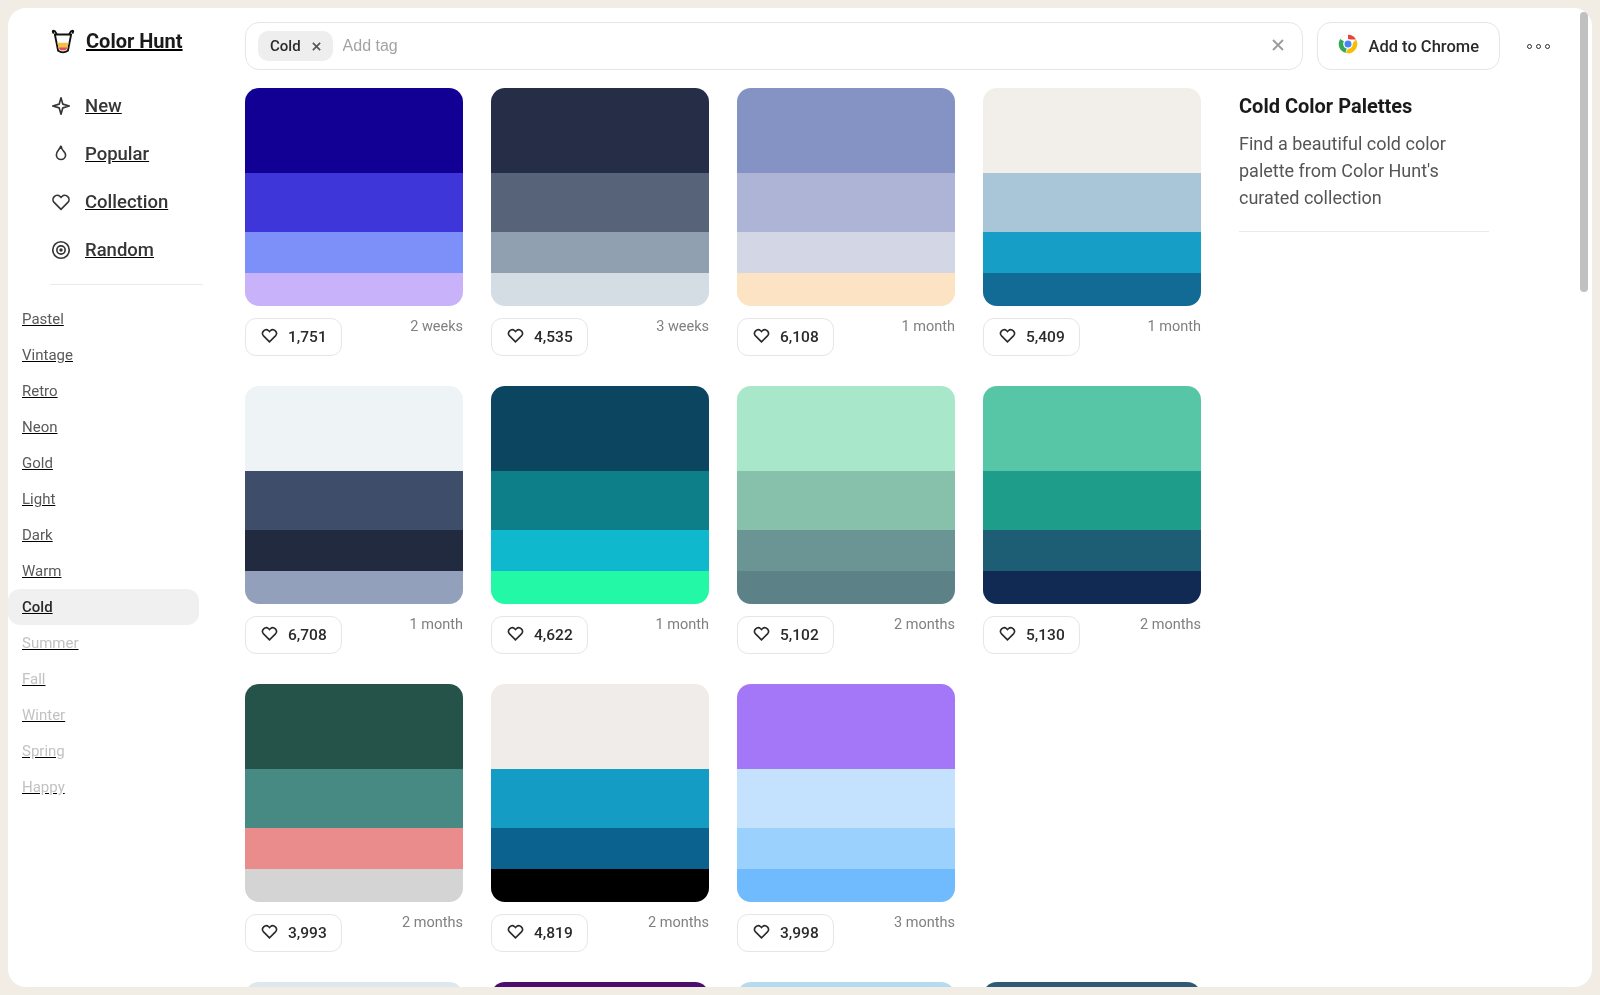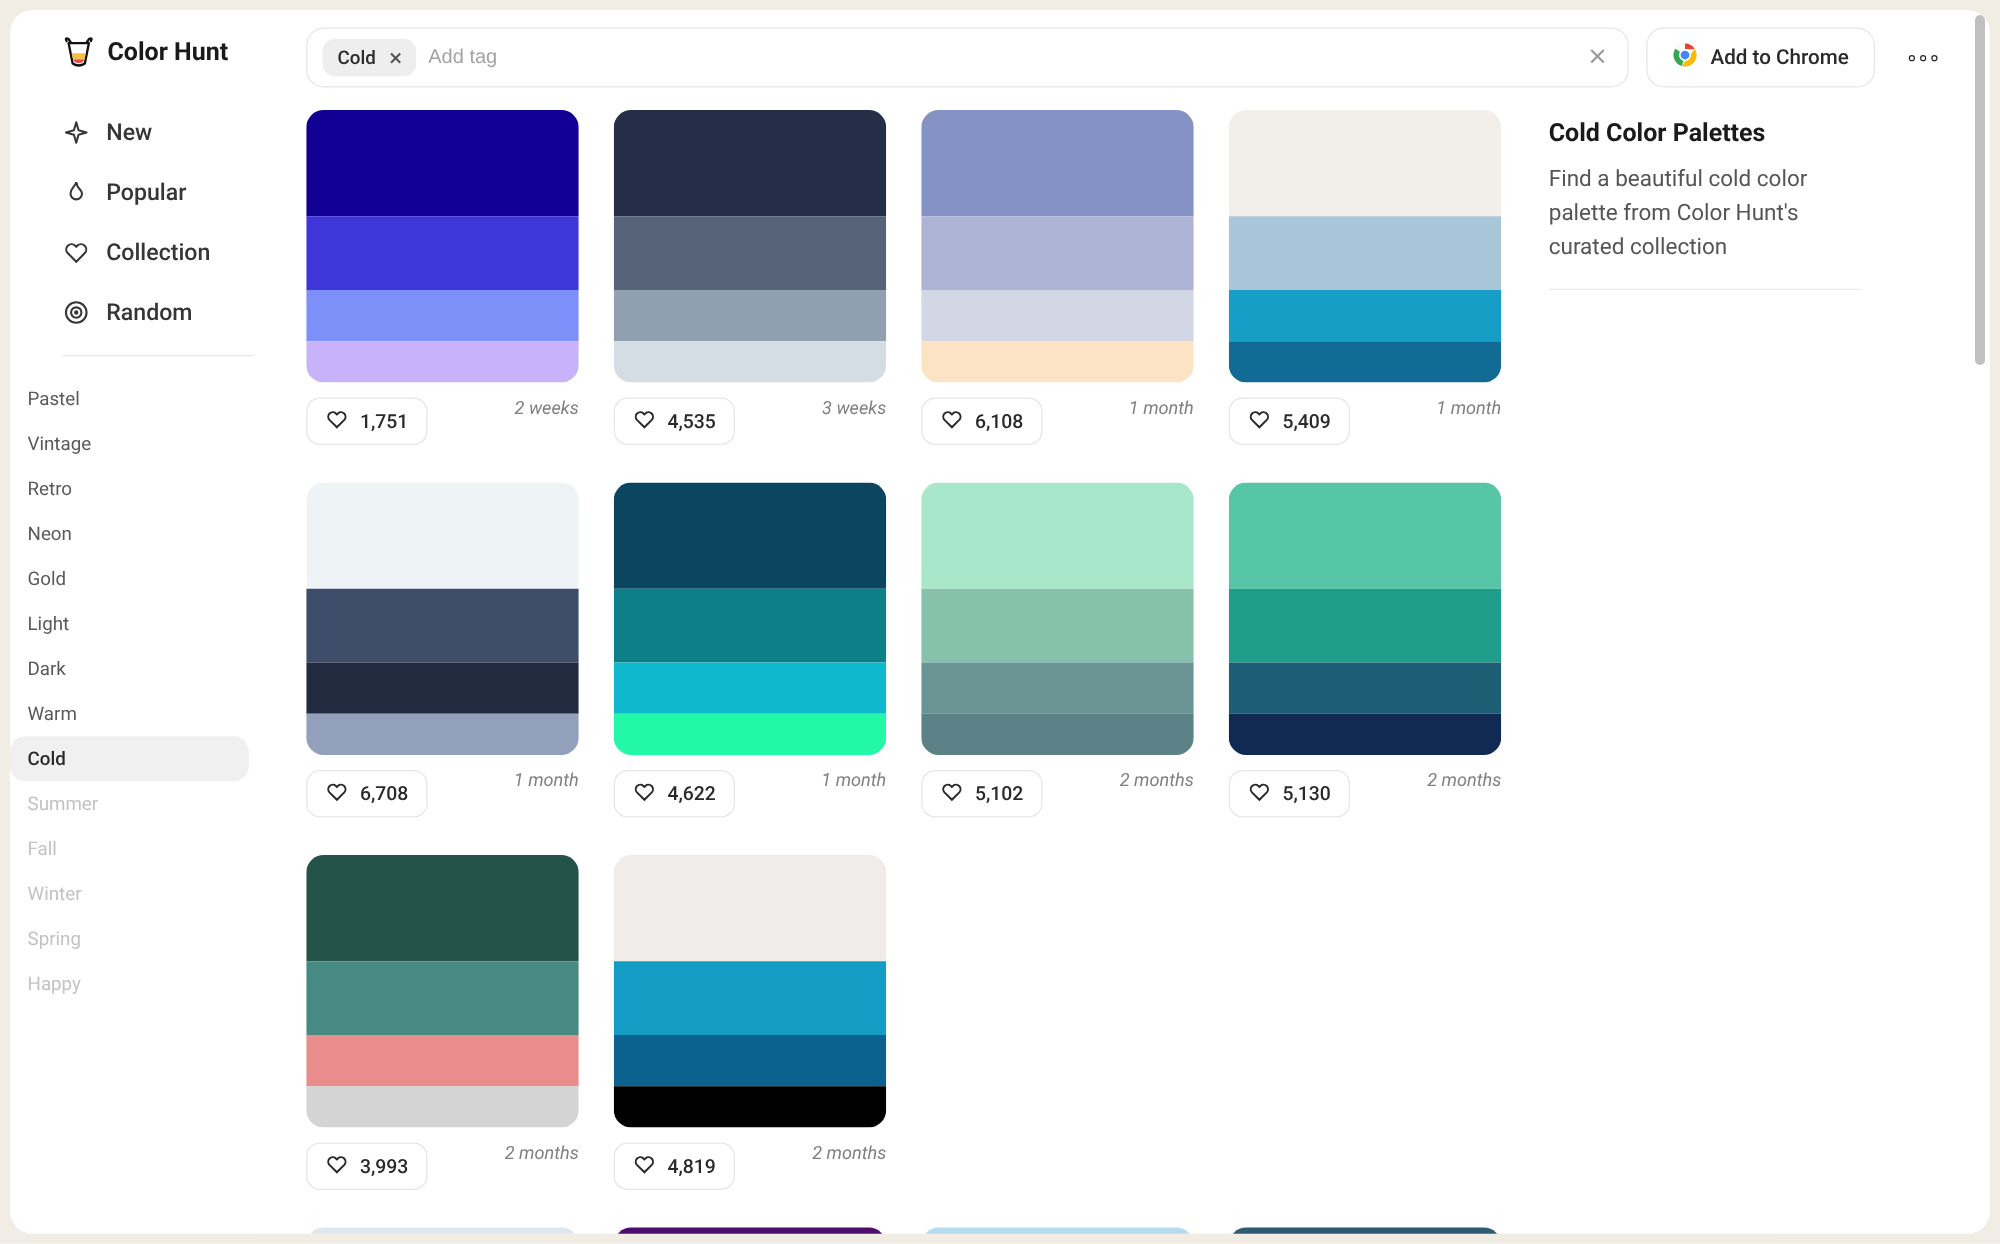--- a/index.html
+++ b/index.html
@@ -37,20 +37,21 @@
       width: 8px;
       height: 280px;
       background: #c0c0c0;
       border-radius: 4px;
     }
     
     .sidebar {
       width: 215px;
       padding: 20px 0 0 0;
       flex-shrink: 0;
+      text-decoration: underline;
     }
     .logo-row {
       display: flex;
       align-items: center;
       gap: 10px;
       padding: 0 0 28px 42px;
     }
     .logo-mark {
       width: 26px;
       height: 26px;
@@ -255,21 +256,20 @@
       background: white;
     }
     .like-count {
       font-size: 15.5px;
       font-weight: 500;
       color: #2a2a2a;
     }
     .age {
       font-size: 14.5px;
       color: #808080;
-      font-style: italic;
     }
     
     .info-col {
       width: 260px;
       padding-left: 10px;
       padding-top: 6px;
     }
     .info-title {
       font-size: 20px;
       font-weight: 700;
@@ -613,20 +613,37 @@
             <div class="card-meta">
               <div class="like-btn">
                 <span><svg width="19" height="19" viewBox="0 0 24 24" fill="none" stroke="#2a2a2a" stroke-width="2">
                     <path d="M12 20 L4.5 12.5 a4.6 4.6 0 0 1 6.5-6.5 L12 7 l1-1 a4.6 4.6 0 0 1 6.5 6.5 Z"></path>
                   </svg></span>
                 <span class="like-count">4,819</span>
               </div>
               <span class="age">2 months</span>
             </div>
           </div>
+          <div class="palette-card">
+            <div class="swatch-stack">
+              <div class="sw1" style="background: rgb(164, 118, 248);"></div>
+              <div class="sw2" style="background: rgb(196, 226, 254);"></div>
+              <div class="sw3" style="background: rgb(155, 209, 253);"></div>
+              <div class="sw4" style="background: rgb(111, 187, 254);"></div>
+            </div>
+            <div class="card-meta">
+              <div class="like-btn">
+                <span><svg width="19" height="19" viewBox="0 0 24 24" fill="none" stroke="#2a2a2a" stroke-width="2">
+                    <path d="M12 20 L4.5 12.5 a4.6 4.6 0 0 1 6.5-6.5 L12 7 l1-1 a4.6 4.6 0 0 1 6.5 6.5 Z"></path>
+                  </svg></span>
+                <span class="like-count">3,998</span>
+              </div>
+              <span class="age">3 months</span>
+            </div>
+          </div>
         </div>
       <div class="peek-row" id="peek-row">
           <div class="peek-card" style="background: rgb(221, 231, 238);"></div>
           <div class="peek-card" style="background: rgb(78, 13, 109);"></div>
           <div class="peek-card" style="background: rgb(181, 220, 238);"></div>
           <div class="peek-card" style="background: rgb(46, 90, 116);"></div>
         </div>
     </div>
     <aside class="info-col">
       <h2 class="info-title">Cold Color Palettes</h2>

